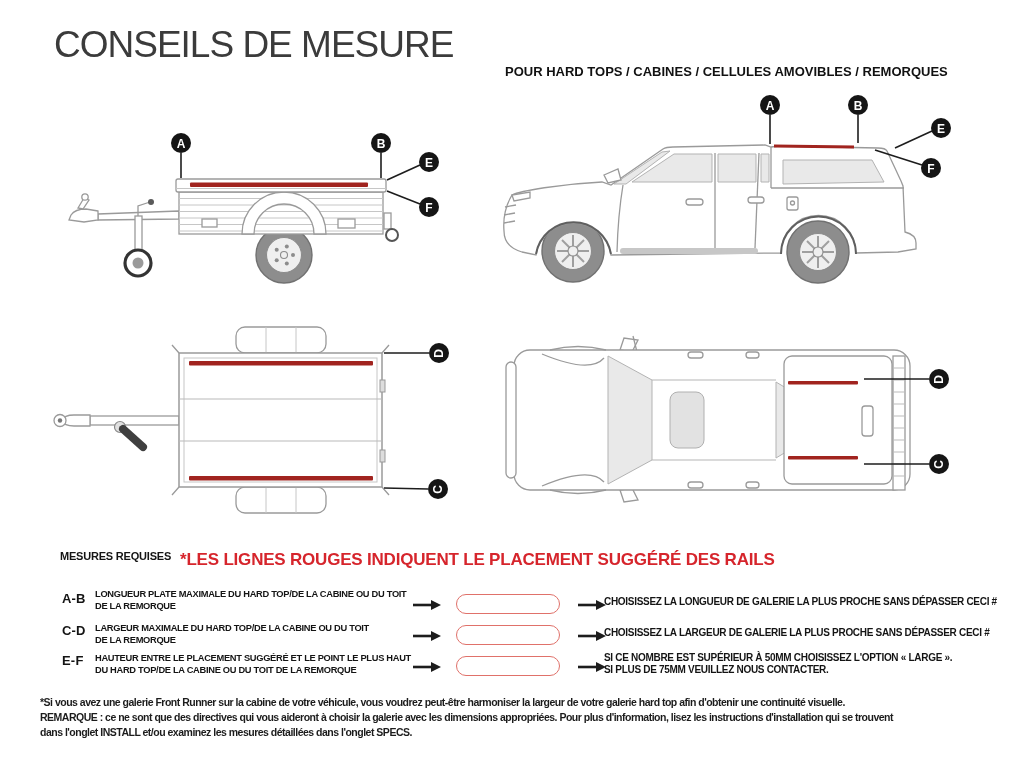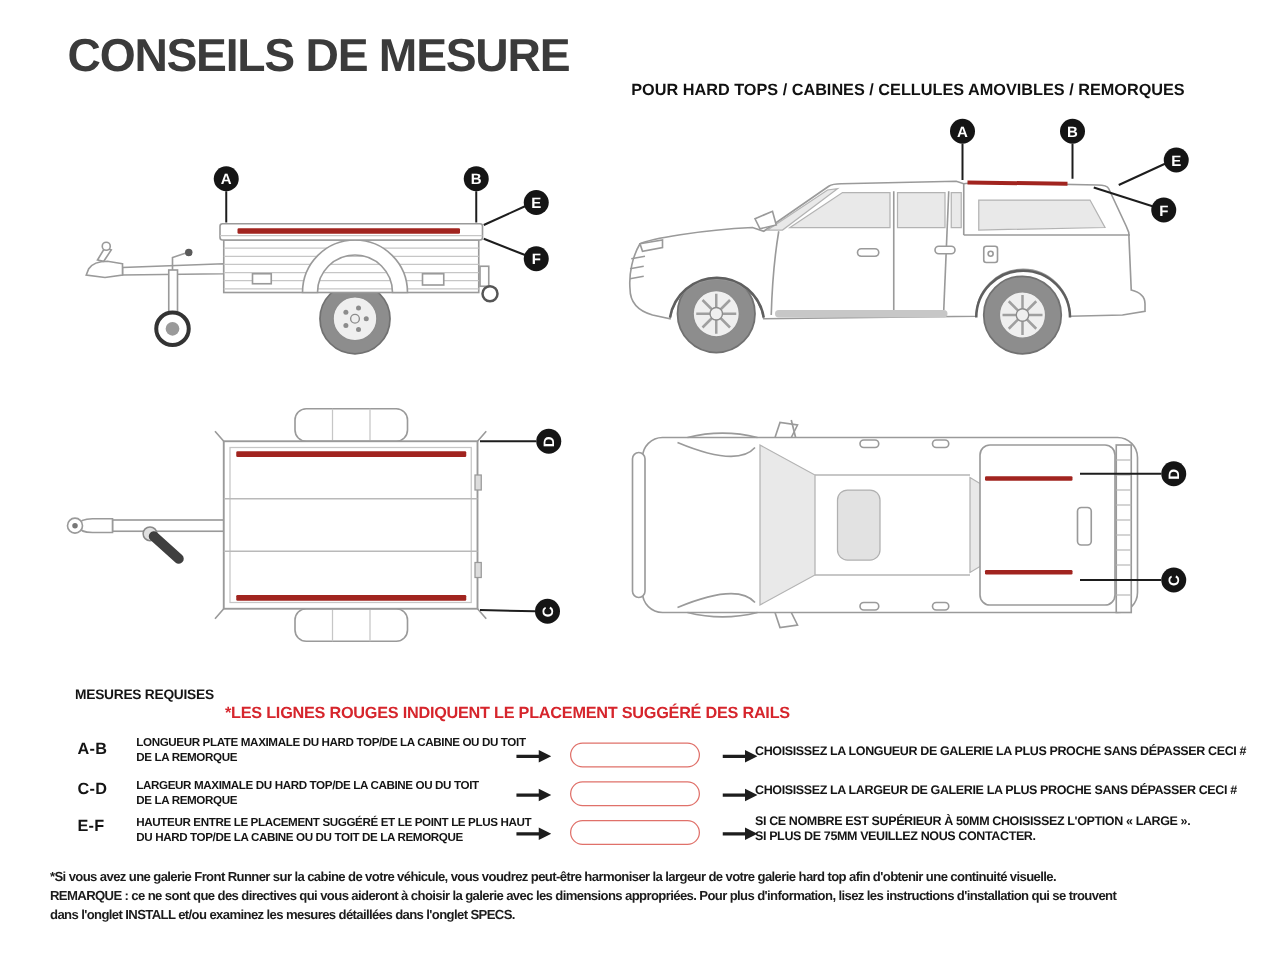--- a/index.html
+++ b/index.html
@@ -1,38 +1,38 @@
 <!DOCTYPE html>
 <html><head>
 <meta charset="utf-8">
 <style>
   html,body{margin:0;padding:0;background:#ffffff;}
   .page{position:relative;width:1024px;height:768px;background:#ffffff;overflow:hidden;
         font-family:"Liberation Sans",sans-serif;color:#141414;}
   .abs{position:absolute;}
-  .title{left:54px;top:24px;font-size:37px;font-weight:700;letter-spacing:-1px;color:#3b3b3b;white-space:nowrap;}
+  .title{left:54px;top:24px;font-size:37px;font-weight:400;letter-spacing:-1px;color:#3b3b3b;white-space:nowrap;}
   .subtitle{left:505px;top:30px;width:480px;font-size:13px;font-weight:700;line-height:18px;color:#111;margin-top:33px;}
   svg.panel{position:absolute;overflow:visible;}
   .ln{stroke:#9a9a9a;stroke-width:1.3;fill:none;}
   .lnf{stroke:#9a9a9a;stroke-width:1.3;fill:#ffffff;}
   .lt{stroke:#c6c6c6;stroke-width:1;fill:none;}
   .cn{stroke:#1d1d1d;stroke-width:1.6;fill:none;}
   .glass{fill:#e9e9e9;stroke:#b3b3b3;stroke-width:1;}
   .tire{fill:#8d8d8d;stroke:#717171;stroke-width:1.4;}
   .rim{fill:#efefef;stroke:#8c8c8c;stroke-width:1.1;}
   .mark{fill:#151515;}
   .mark-letter{fill:#ffffff;font-family:"Liberation Sans",sans-serif;font-size:12px;font-weight:700;
                text-anchor:middle;dominant-baseline:central;}
   .rail{fill:#a1241f;}
   .measures-heading{left:60px;top:550px;font-size:11px;font-weight:700;letter-spacing:-0.2px;}
-  .red-note{left:180px;top:550px;font-size:13px;font-weight:700;letter-spacing:-0.2px;color:#d6252c;white-space:nowrap;margin-top:12px;}
+  .red-note{left:180px;top:550px;font-size:17px;font-weight:700;letter-spacing:-0.2px;color:#d6252c;white-space:nowrap;}
   .mrow{left:0;width:968px;height:36px;}
   .mkey{position:absolute;left:62px;top:5px;font-size:13px;font-weight:700;letter-spacing:0.2px;}
   .mdesc{position:absolute;left:95px;top:2px;font-size:9.3px;font-weight:700;line-height:12px;
-         letter-spacing:-0.3px;white-space:pre;margin-left:14px;}
+         letter-spacing:-0.3px;white-space:pre;}
   .mresult{position:absolute;left:604px;top:6px;font-size:10px;font-weight:700;line-height:12px;
            letter-spacing:-0.3px;white-space:pre;}
   .arrow{position:absolute;width:28px;height:12px;}
   .pill{position:absolute;left:456px;top:8px;width:102px;height:18px;background:#fff;
         border:1.5px solid #e0716a;border-radius:11px;}
   .footnote{left:40px;top:695px;font-size:10.5px;font-weight:700;line-height:15px;
             letter-spacing:-0.5px;color:#1c1c1c;white-space:nowrap;}
 </style>
 </head>
 <body>

